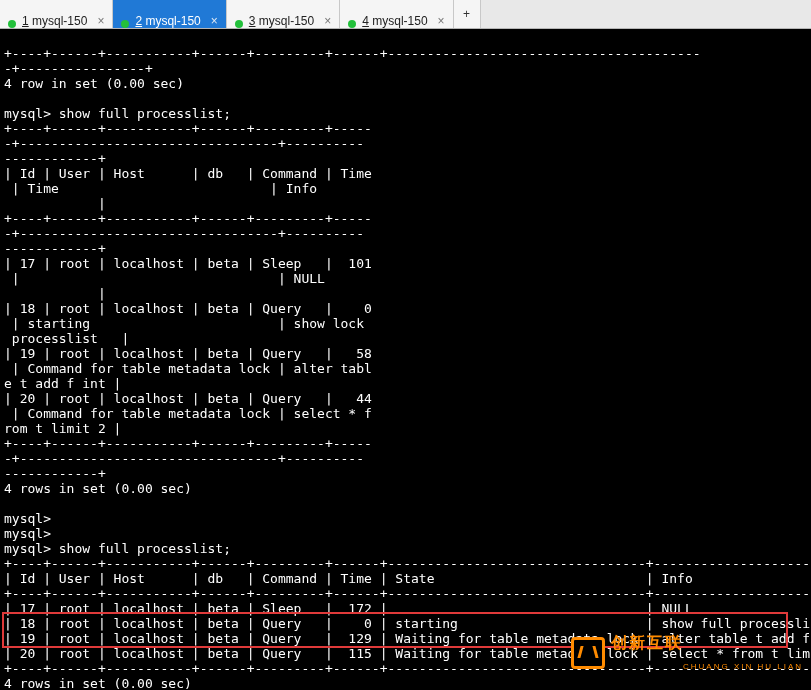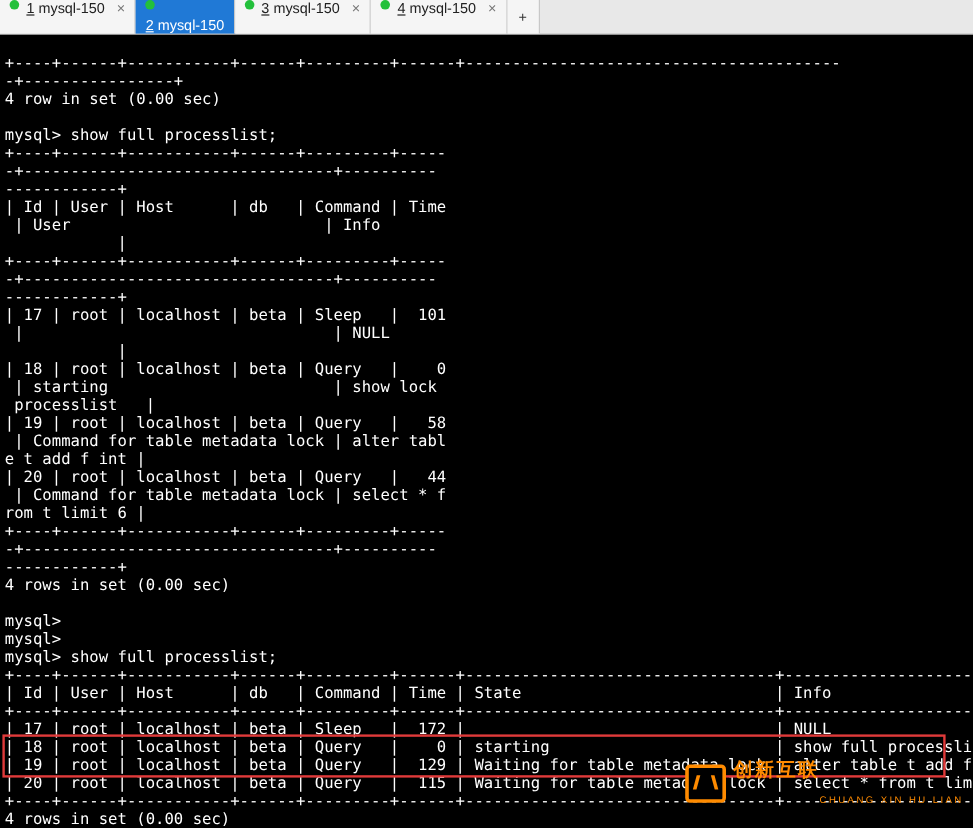--- a/index.html
+++ b/index.html
@@ -16,32 +16,31 @@
   .tabbar {
     display: flex;
     height: 28px;
     background: #e8e8e8;
     border-bottom: 1px solid #b5b5b5;
     font-family: "Segoe UI", Tahoma, sans-serif;
     font-size: 12px;
   }
   .tab {
     display: flex;
-    align-items: flex-start;
+    align-items: flex-end;
     padding: 0 8px;
     border-right: 1px solid #c8c8c8;
     background: #f5f5f5;
     color: #222;
     cursor: pointer;
     gap: 6px;
   }
   .tab.active {
     background: #2079d6;
     color: #fff;
-    flex-direction: column;
   }
   .tab.active .close { color: #dfe9f5; }
   .dot {
     width: 8px;
     height: 8px;
     border-radius: 4px;
     background: #23c03b;
     flex: 0 0 auto;
   }
   .tab-num { text-decoration: underline; }
@@ -132,37 +131,37 @@
 <div class="terminal">
 <span class="divider">+----+------+-----------+------+---------+------+----------------------------------------</span>
 <span class="divider">-+----------------+</span>
 <span>4 row in set (0.00 sec)</span>
 
 <span>mysql&gt;</span> <span>show full processlist;</span>
 <span>+----+------+-----------+------+---------+-----</span>
 <span>-+---------------------------------+----------</span>
 <span>------------+</span>
 <span>| Id | User | Host      | db   | Command | Time</span>
-<span> | User                           | Info     </span>
+<span> | Time                           | Info     </span>
 <span>            |</span>
 <span>+----+------+-----------+------+---------+-----</span>
 <span>-+---------------------------------+----------</span>
 <span>------------+</span>
 <span>| 17 | root | localhost | beta | Sleep   |  101</span>
 <span> |                                 | NULL     </span>
 <span>            |</span>
 <span>| 18 | root | localhost | beta | Query   |    0</span>
 <span> | starting                        | show lock</span>
 <span> processlist   |</span>
 <span>| 19 | root | localhost | beta | Query   |   58</span>
 <span> | Command for table metadata lock | alter tabl</span>
 <span>e t add f int |</span>
 <span>| 20 | root | localhost | beta | Query   |   44</span>
 <span> | Command for table metadata lock | select * f</span>
-<span>rom t limit 6 |</span>
+<span>rom t limit 2 |</span>
 <span>+----+------+-----------+------+---------+-----</span>
 <span>-+---------------------------------+----------</span>
 <span>------------+</span>
 <span>4 rows in set (0.00 sec)</span>
 
 <span>mysql&gt;</span>
 <span>mysql&gt;</span>
 <span>mysql&gt;</span> <span>show full processlist;</span>
 <span>+----+------+-----------+------+---------+------+---------------------------------+-------------------------+</span>
 <span>| Id | User | Host      | db   | Command | Time | State                           | Info                    |</span>

